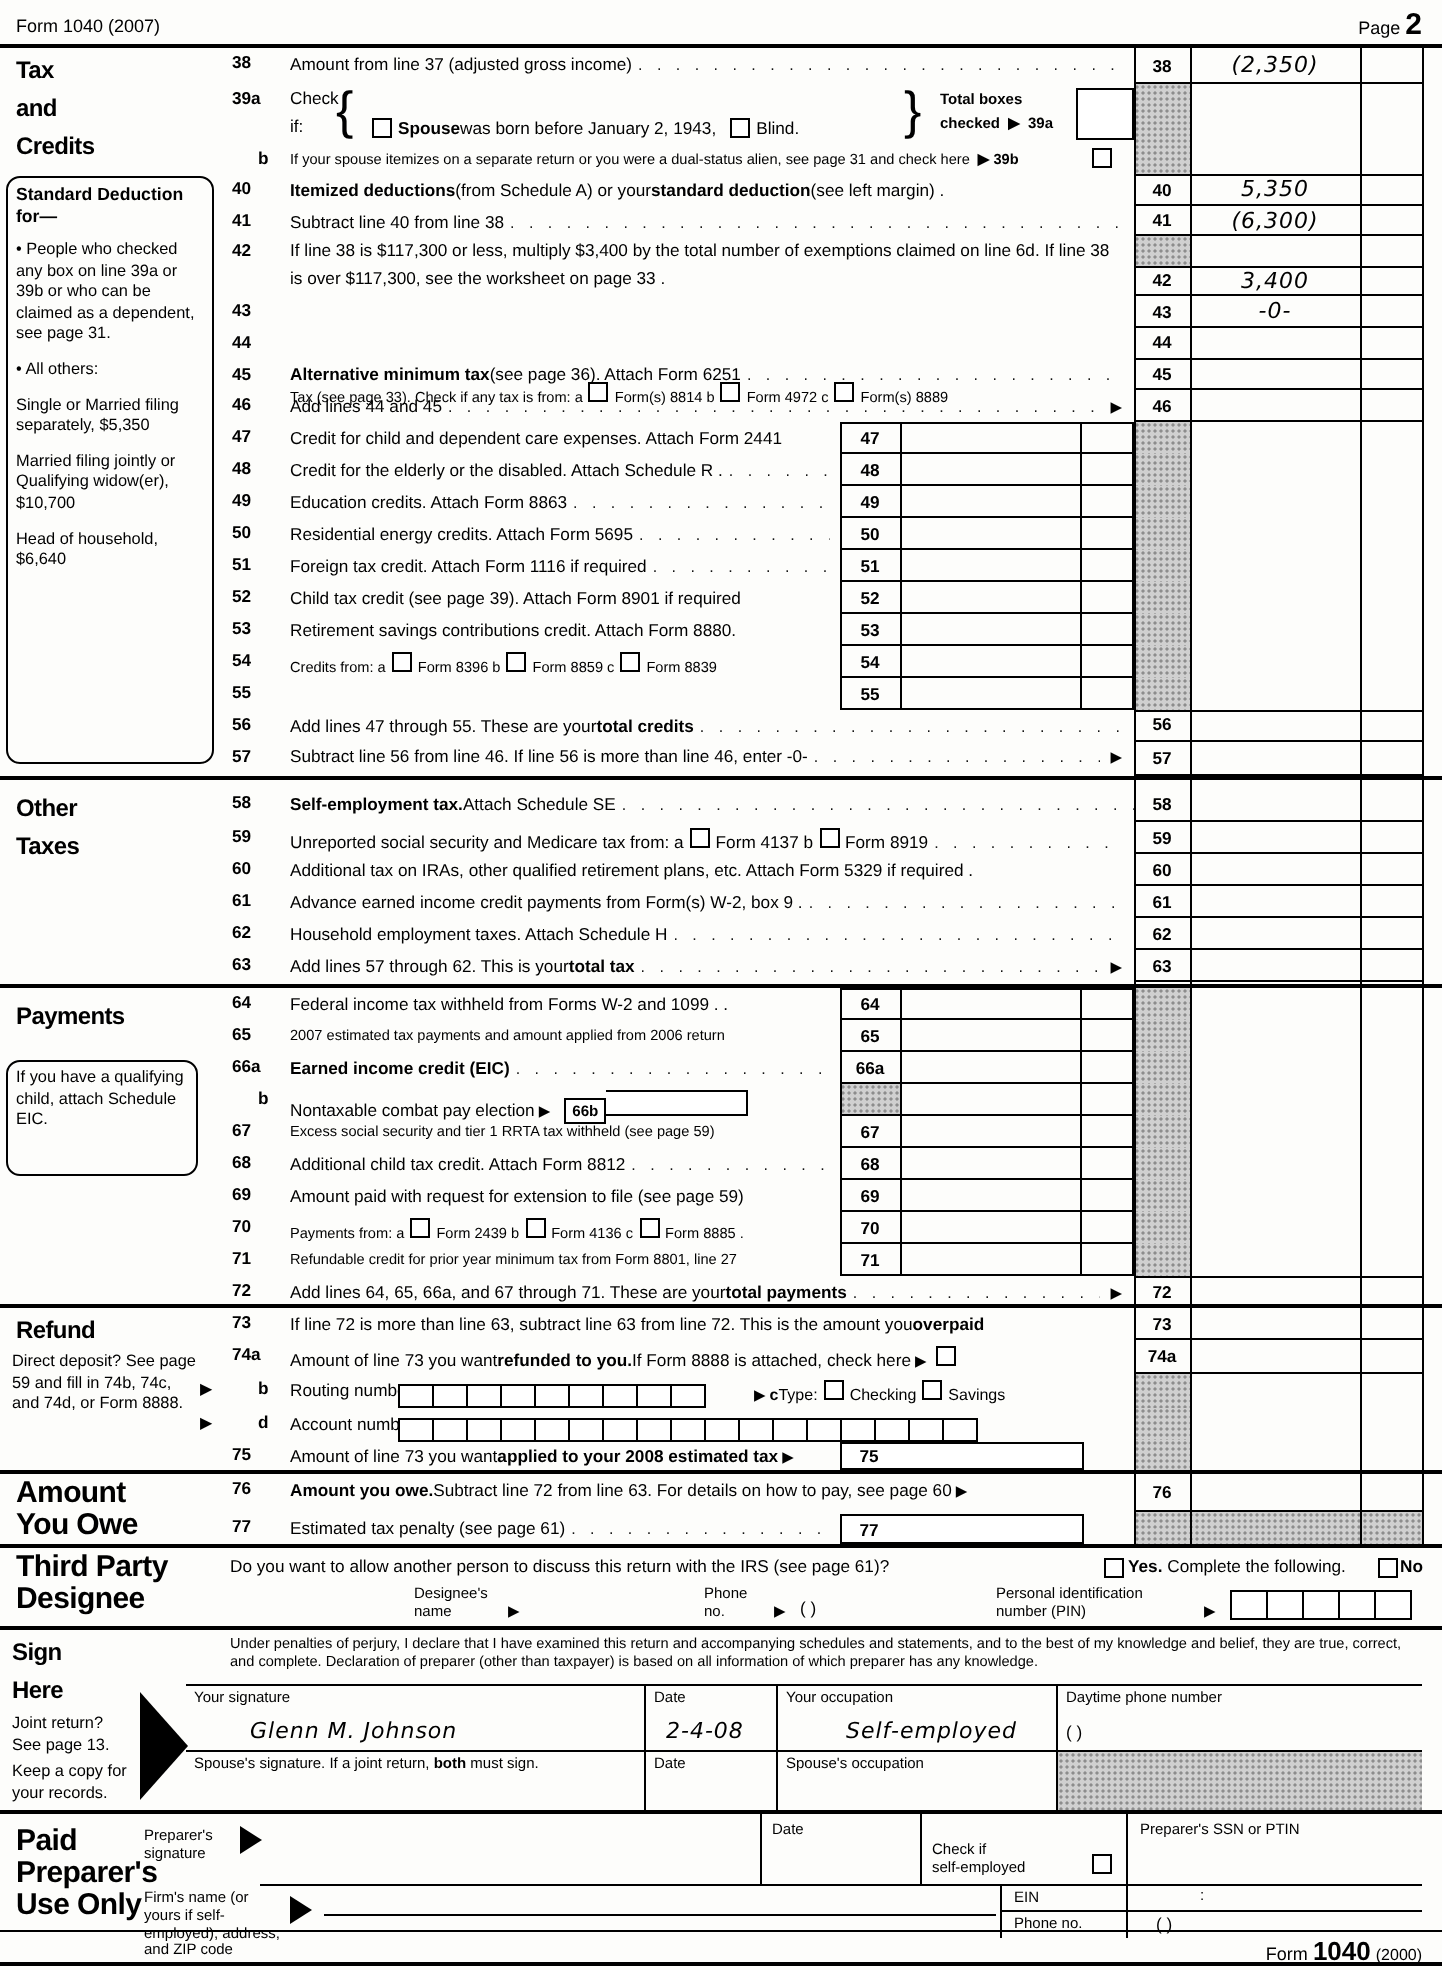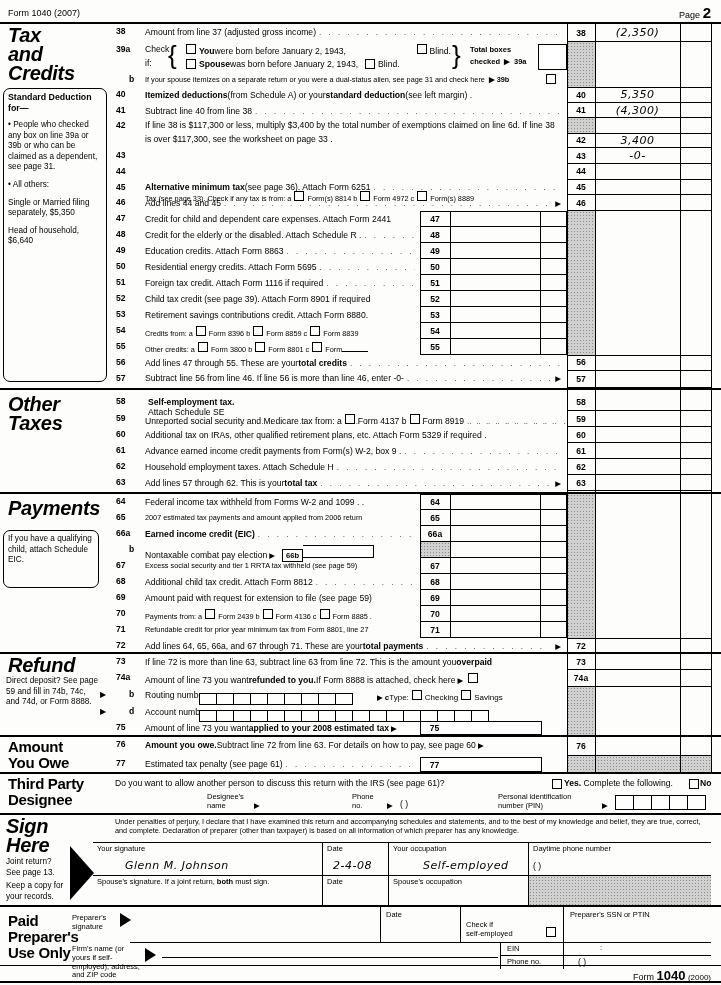--- a/index.html
+++ b/index.html
@@ -3,21 +3,21 @@
 <meta charset="utf-8">
 <style>
   html,body{margin:0;padding:0;background:#888;}
   .page{position:relative;width:721px;height:985px;background:#fdfdfb;font-family:"Liberation Sans",sans-serif;color:#000;overflow:hidden;margin:0 auto;}
   .abs{position:absolute;}
   .b{font-weight:bold;}
   .sec{position:absolute;left:0;width:721px;border-top:2px solid #000;box-sizing:border-box;}
   .rows{position:absolute;left:0;top:0;width:721px;height:100%;}
   .frow{position:absolute;left:0;width:721px;}
   .title{position:absolute;font-weight:bold;font-size:15px;line-height:16px;letter-spacing:-0.3px;}
-  .t17{font-size:20px;line-height:19px;font-style:italic;}
+  .t17{font-size:12px;line-height:19px;}
   .lno{position:absolute;left:116px;width:26px;top:2px;font-weight:bold;font-size:8.6px;}
   .lno.sub{left:129px;}
   .ltxt{position:absolute;left:145px;top:2.5px;display:flex;align-items:baseline;font-size:8.6px;white-space:nowrap;overflow:hidden;}
   .ltxt.wrap{white-space:normal;line-height:13.5px;display:block;top:1px;}
   .sm{font-size:7.3px;}
   .dots{flex:1 1 auto;overflow:hidden;white-space:nowrap;margin:0 3px;letter-spacing:2.5px;font-size:8px;color:#111;}
   .arr{font-size:7.5px;margin:0 2px;}
   .vl{position:absolute;width:1px;background:#000;}
   .hl{position:absolute;height:1px;background:#000;}
   .hl2{position:absolute;height:2px;background:#000;}
@@ -58,36 +58,36 @@
     <div class="title t17" style="left:8px;top:2px">
       <div>Tax</div>
       <div>and</div>
       <div>Credits</div>
     </div>
     <div class="sdbox" style="left:3px;top:64px;width:104px;height:294px">
       <div class="sdt">Standard Deduction for—</div>
       <div class="sdp">• People who checked any box on line 39a or 39b or who can be claimed as a dependent, see page 31.</div>
       <div class="sdp">• All others:</div>
       <div class="sdp">Single or Married filing separately, $5,350</div>
+      <div class="sdp">Married filing jointly or Qualifying widow(er), $10,700</div>
       <div class="sdp">Head of household, $6,640</div>
     </div>
     <div class="rows">
         <div class="frow" style="top: 0px; height: 18px;">
           <div class="lno">38</div>
           <div class="ltxt" style="right: 158px;">Amount from line 37 (adjusted gross income)<span class="dots"> . . . . . . . . . . . . . . . . . . . . . . . . . . . . . . . . . . . . . . . . . . . . . . . . . . . . . . . . . . . . . . . . . . . . . . . . . . . . . . . .</span></div>
           <div class="rn" style="left: 567px; width: 28px; top: 0px; height: 18px; line-height: 18px;">38</div>
           <div class="amt hand" style="left: 596px; width: 83px; top: 0px; height: 18px; line-height: 18px;">(2,350)</div>
           <div class="hl" style="left: 567px; width: 144px; top: 17px;"></div>
         </div>
         <div class="frow" style="top: 18px; height: 30px;">
           <div class="lno">39a</div>
           <div class="abs" style="left: 145px; top: 2px; font-size: 8.6px;">Check</div>
           <div class="abs" style="left: 145px; top: 16px; font-size: 8.6px;">if:</div>
           <div class="brace" style="left: 168px; top: 0px;">{</div>
-          <div class="abs" style="left: 183px; top: 2px; width: 268px; display: flex; font-size: 8.6px; align-items: baseline;"><span class="cb"></span> <b>You</b> were born before January 2, 1943,<span style="flex:1"></span><span class="cb"></span> Blind.</div>
           <div class="abs" style="left: 183px; top: 16.5px; width: 268px; display: flex; font-size: 8.6px; align-items: flex-start;"><span class="cb"></span> <b>Spouse</b> was born before January 2, 1943,<span style="margin-left:4px"></span><span class="cb"></span> Blind.</div>
           <div class="brace" style="left: 452px; top: 0px;">}</div>
           <div class="abs b" style="left: 470px; top: 3px; font-size: 7.5px;">Total boxes</div>
           <div class="abs b" style="left: 470px; top: 15px; font-size: 7.5px;">checked <span class="arr">▶</span> 39a</div>
           <div class="ibox" style="left: 538px; top: 2px; width: 29px; height: 26px;"></div>
           <div class="shade" style="left: 567px; width: 28px; top: 0px; height: 30px;"></div>
         </div>
         <div class="frow" style="top: 48px; height: 15px;">
           <div class="lno sub">b</div>
           <div class="ltxt sm" style="right: 181px;">If your spouse itemizes on a separate return or you were a dual-status alien, see page 31 and check here <b style="margin-left:2px"><span class="arr">▶</span>39b</b></div>
@@ -99,21 +99,21 @@
           <div class="ltxt" style="right: 158px;"><b>Itemized deductions</b> (from Schedule A) or your <b>standard deduction</b> (see left margin) .</div>
           <div class="rn" style="left: 567px; width: 28px; top: 0px; height: 16px; line-height: 16px;">40</div>
           <div class="amt hand" style="left: 596px; width: 83px; top: 0px; height: 16px; line-height: 16px;">5,350</div>
           <div class="hl" style="left: 567px; width: 144px; top: 15px;"></div>
           <div class="hl" style="left: 567px; width: 144px; top: 0px;"></div>
         </div>
         <div class="frow" style="top: 79px; height: 15px;">
           <div class="lno">41</div>
           <div class="ltxt" style="right: 158px;">Subtract line 40 from line 38<span class="dots"> . . . . . . . . . . . . . . . . . . . . . . . . . . . . . . . . . . . . . . . . . . . . . . . . . . . . . . . . . . . . . . . . . . . . . . . . . . . . . . . .</span></div>
           <div class="rn" style="left: 567px; width: 28px; top: 0px; height: 15px; line-height: 15px;">41</div>
-          <div class="amt hand" style="left: 596px; width: 83px; top: 0px; height: 15px; line-height: 15px;">(4,300)</div>
+          <div class="amt hand" style="left: 596px; width: 83px; top: 0px; height: 15px; line-height: 15px;">(6,300)</div>
           <div class="hl" style="left: 567px; width: 144px; top: 14px;"></div>
         </div>
         <div class="frow" style="top: 94px; height: 30px;">
           <div class="lno">42</div>
           <div class="ltxt wrap" style="right: 158px;">If line 38 is $117,300 or less, multiply $3,400 by the total number of exemptions claimed on line 6d. If line 38 is over $117,300, see the worksheet on page 33 .</div>
           <div class="rn" style="left: 567px; width: 28px; top: 15px; height: 15px; line-height: 15px;">42</div>
           <div class="amt hand" style="left: 596px; width: 83px; top: 15px; height: 15px; line-height: 15px;">3,400</div>
           <div class="hl" style="left: 567px; width: 144px; top: 29px;"></div>
           <div class="hl" style="left: 567px; width: 144px; top: 15px;"></div>
           <div class="shade" style="left: 567px; width: 28px; top: 0px; height: 15px;"></div>
@@ -205,21 +205,20 @@
         <div class="frow" style="top: 299px; height: 16px;">
           <div class="lno">54</div>
           <div class="ltxt sm" style="right: 303px;">Credits from:  a <span class="cb"></span> Form 8396 b <span class="cb"></span> Form 8859 c <span class="cb"></span> Form 8839</div>
           <div class="shade" style="left: 567px; width: 28px; top: 0px; height: 16px;"></div>
           <div class="rn" style="left: 420px; width: 30px; top: 0px; height: 16px; line-height: 16px;">54</div>
           <div class="abs" style="left: 450px; width: 90px; top: 0px; height: 16px;"></div>
           <div class="hl" style="left: 420px; width: 146px; top: 15px;"></div>
         </div>
         <div class="frow" style="top: 315px; height: 16px;">
           <div class="lno">55</div>
-          <div class="ltxt sm" style="right: 303px;">Other credits:  a <span class="cb"></span> Form 3800 b <span class="cb"></span> Form 8801 c <span class="cb"></span> Form <span class="ul"></span></div>
           <div class="shade" style="left: 567px; width: 28px; top: 0px; height: 16px;"></div>
           <div class="rn" style="left: 420px; width: 30px; top: 0px; height: 16px; line-height: 16px;">55</div>
           <div class="abs" style="left: 450px; width: 90px; top: 0px; height: 16px;"></div>
           <div class="hl" style="left: 420px; width: 146px; top: 15px;"></div>
         </div>
         <div class="frow" style="top: 331px; height: 15.5px;">
           <div class="lno">56</div>
           <div class="ltxt" style="right: 158px;">Add lines 47 through 55. These are your <b>total credits</b><span class="dots"> . . . . . . . . . . . . . . . . . . . . . . . . . . . . . . . . . . . . . . . . . . . . . . . . . . . . . . . . . . . . . . . . . . . . . . . . . . . . . . . .</span></div>
           <div class="rn" style="left: 567px; width: 28px; top: 0px; height: 15.5px; line-height: 15.5px;">56</div>
           <div class="amt hand" style="left: 596px; width: 83px; top: 0px; height: 15.5px; line-height: 15.5px;"></div>
@@ -245,21 +244,21 @@
   </div>
 
   <div class="sec" id="sec-other_taxes" style="top:388px;height:94px">
     <div class="title t17" style="left:8px;top:5px">
       <div>Other</div>
       <div>Taxes</div>
     </div>
     <div class="rows">
         <div class="frow" style="top: 4px; height: 17px;">
           <div class="lno">58</div>
-          <div class="ltxt" style="right: 148px; flex-direction: column;"><b>Self-employment tax.</b> Attach Schedule SE<span class="dots"> . . . . . . . . . . . . . . . . . . . . . . . . . . . . . . . . . . . . . . . . . . . . . . . . . . . . . . . . . . . . . . . . . . . . . . . . . . . . . . . .</span></div>
+          <div class="ltxt" style="right: 148px;"><b>Self-employment tax.</b> Attach Schedule SE<span class="dots"> . . . . . . . . . . . . . . . . . . . . . . . . . . . . . . . . . . . . . . . . . . . . . . . . . . . . . . . . . . . . . . . . . . . . . . . . . . . . . . . .</span></div>
           <div class="rn" style="left: 567px; width: 28px; top: 0px; height: 17px; line-height: 17px;">58</div>
           <div class="amt hand" style="left: 596px; width: 83px; top: 0px; height: 17px; line-height: 17px;"></div>
           <div class="hl" style="left: 567px; width: 144px; top: 16px;"></div>
         </div>
         <div class="frow" style="top: 21px; height: 16px;">
           <div class="lno">59</div>
           <div class="ltxt" style="right: 158px;">Unreported social security and Medicare tax from:  a <span class="cb"></span> Form 4137   b <span class="cb"></span> Form 8919<span class="dots"> . . . . . . . . . . . . . . . . . . . . . . . . . . . . . . . . . . . . . . . . . . . . . . . . . . . . . . . . . . . . . . . . . . . . . . . . . . . . . . . .</span></div>
           <div class="rn" style="left: 567px; width: 28px; top: 0px; height: 16px; line-height: 16px;">59</div>
           <div class="amt hand" style="left: 596px; width: 83px; top: 0px; height: 16px; line-height: 16px;"></div>
           <div class="hl" style="left: 567px; width: 144px; top: 15px;"></div>

